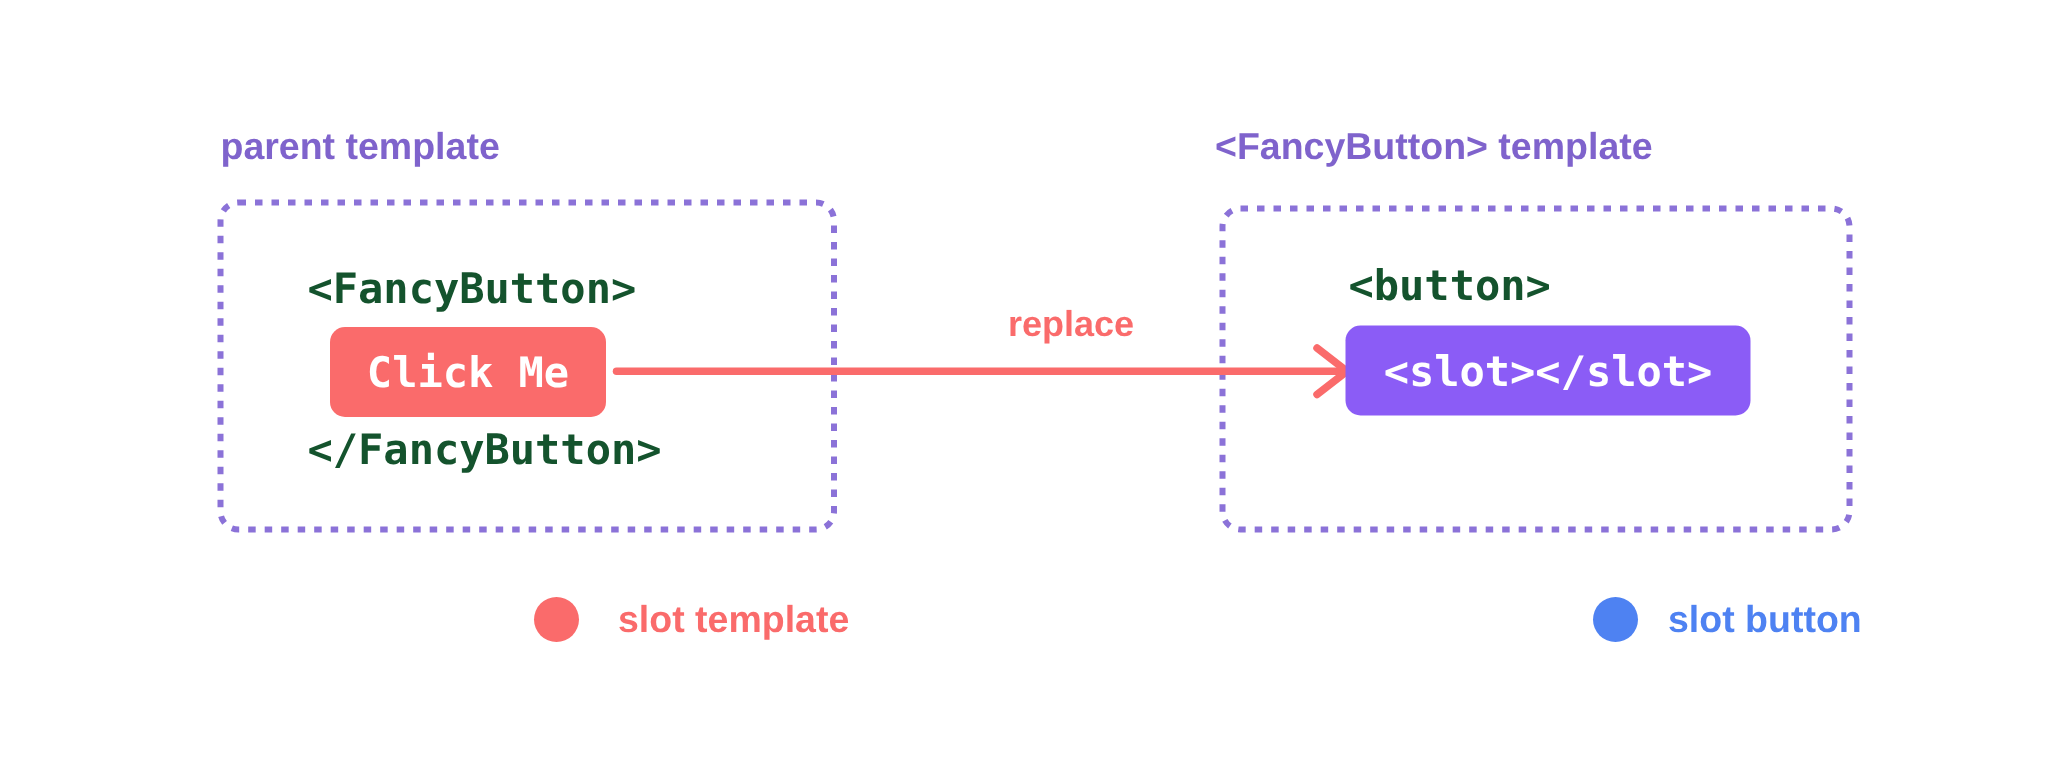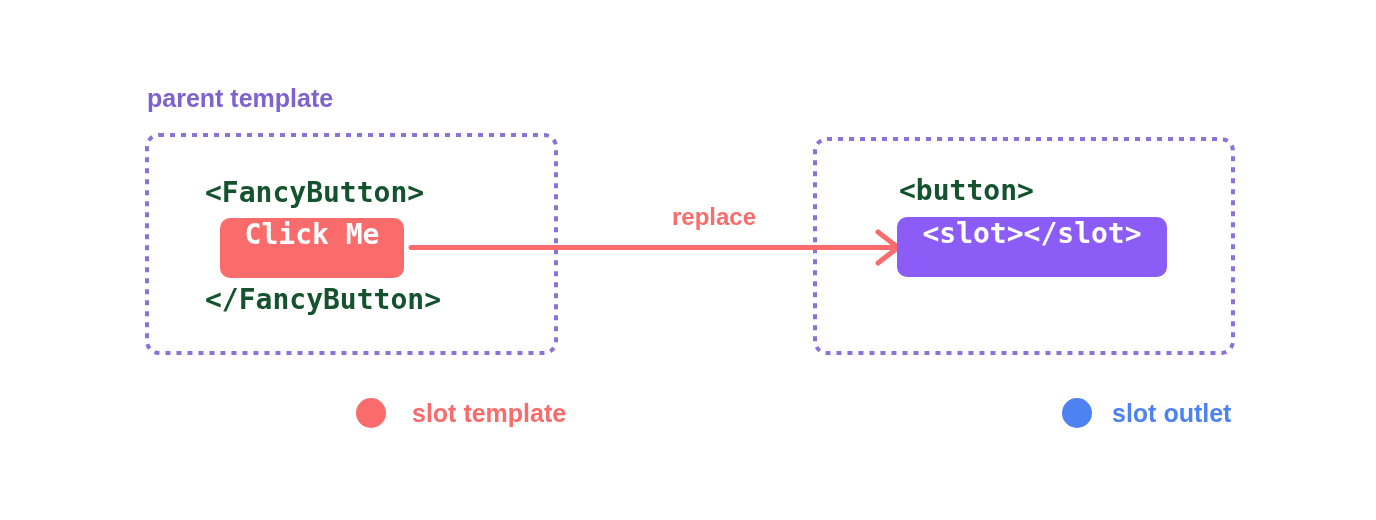--- a/index.html
+++ b/index.html
@@ -30,21 +30,21 @@
   }
   .code {
     font-family: "DejaVu Sans Mono", monospace;
     font-weight: 700;
     font-size: 28px;
     color: #14532d;
     white-space: nowrap;
   }
   .chip {
     display: flex;
-    align-items: flex-start;
+    align-items: center;
     justify-content: center;
     border-radius: 10px;
     font-family: "DejaVu Sans Mono", monospace;
     font-weight: 700;
     font-size: 28px;
     color: #ffffff;
     white-space: nowrap;
   }
   .chip.red  { background: #fa6b6b; }
   .chip.blue { background: #8b5cf6; }
@@ -89,27 +89,28 @@
   <div class="abs code" style="left:205px; top:176px;">&lt;FancyButton&gt;</div>
 
   <div class="abs chip red" style="left:220px; top:218px; width:184px; height:60px;">
     <span>Click Me</span>
   </div>
 
   <div class="abs code" style="left:205px; top:283px;">&lt;/FancyButton&gt;</div>
 
   <div class="abs arrow-label" style="left:596px; top:203px; width:160px;">replace</div>
 
+  <div class="abs panel-title" style="left:810px; top:84px;">&lt;FancyButton&gt; template</div>
 
   <div class="abs code" style="left:899px; top:174px;">&lt;button&gt;</div>
 
   <div class="abs chip blue" style="left:897px; top:217px; width:270px; height:60px;">
     <span>&lt;slot&gt;&lt;/slot&gt;</span>
   </div>
 
 
   <div class="abs legend-swatch red" style="left:356px; top:398px;"></div>
   <div class="abs legend-label red" style="left:412px; top:399px;">slot template</div>
 
   <div class="abs legend-swatch blue" style="left:1062px; top:398px;"></div>
-  <div class="abs legend-label blue" style="left:1112px; top:399px;">slot outlet</div>
+  <div class="abs legend-label blue" style="left:1112px; top:399px;">slot button</div>
 
 </div>
 
 </body></html>

